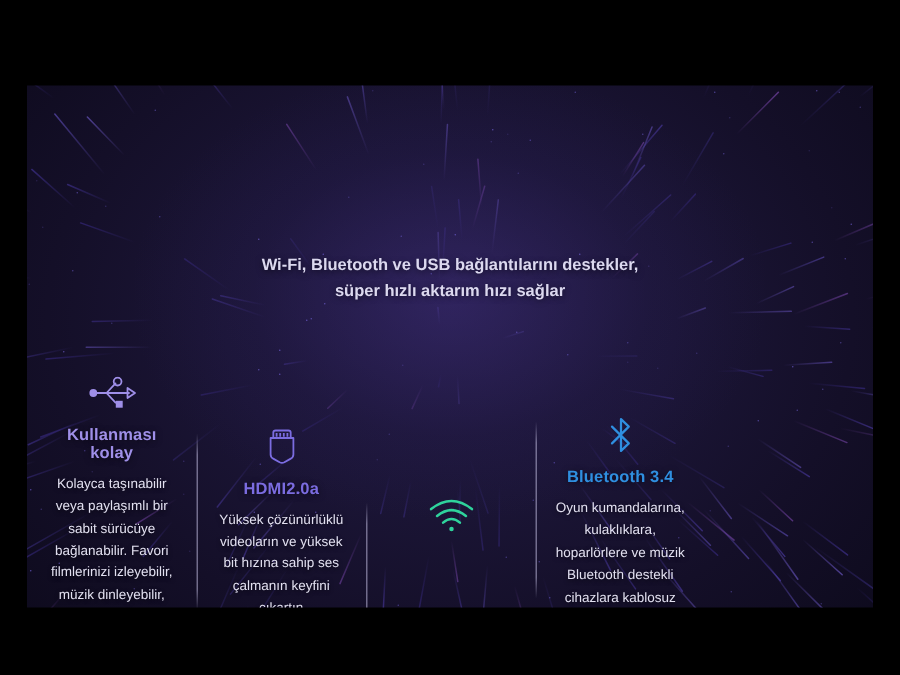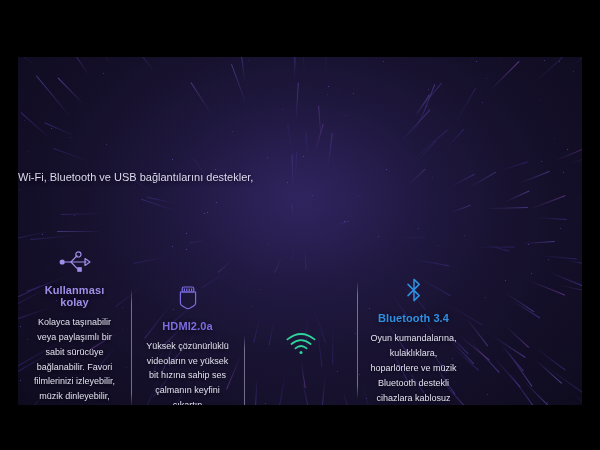--- a/index.html
+++ b/index.html
@@ -77,24 +77,25 @@
     line-height: 1.26;
     letter-spacing: .1px;
     text-shadow: 0 1px 6px rgba(0,0,0,.55);
   }
   #headline .l2 { display: block; }
 
   #subheadline {
     position: absolute;
     left: 0; right: 0;
     top: 101px;
+    text-align: center;
     color: #dcd9ef;
     font-size: 11px;
     line-height: 1.55;
-    font-weight: normal;
+    font-weight: bold;
     text-shadow: 0 1px 4px rgba(0,0,0,.5);
   }
   #subheadline .l2 { display: block; }
 
   
   #features {
     position: absolute;
     left: 0;
     top: 190px;
     width: 452px;
@@ -385,20 +386,21 @@
         <div class="dot" style="left: 293.827px; top: 138.021px; opacity: 0.46;"></div>
         <div class="dot" style="left: 541.411px; top: 4.11961px; opacity: 0.53;"></div>
         <div class="dot" style="left: 399.866px; top: 170.871px; opacity: 0.49;"></div>
         <div class="dot" style="left: 535.859px; top: 81.1503px; opacity: 0.21;"></div>
         <div class="dot" style="left: 446.08px; top: 178.068px; opacity: 0.36;"></div>
       </div>
 
 
     <p id="subheadline">
       <span>Wi-Fi, Bluetooth ve USB bağlantılarını destekler,</span>
+      <span class="l2">süper hızlı aktarım hızı sağlar</span>
     </p>
 
     <div id="features">
 
       <div class="feature">
         <div class="f-icon">
           <svg width="32" height="22" viewBox="0 0 32 22" fill="none" stroke="#9f8fe8" stroke-width="1.2" stroke-linecap="round" stroke-linejoin="round">
             <circle cx="3.2" cy="11" r="2.6" fill="#9f8fe8" stroke="none"></circle>
             <line x1="5.8" y1="11" x2="27" y2="11"></line>
             <polygon points="26,7.6 31,11 26,14.4" fill="none"></polygon>

